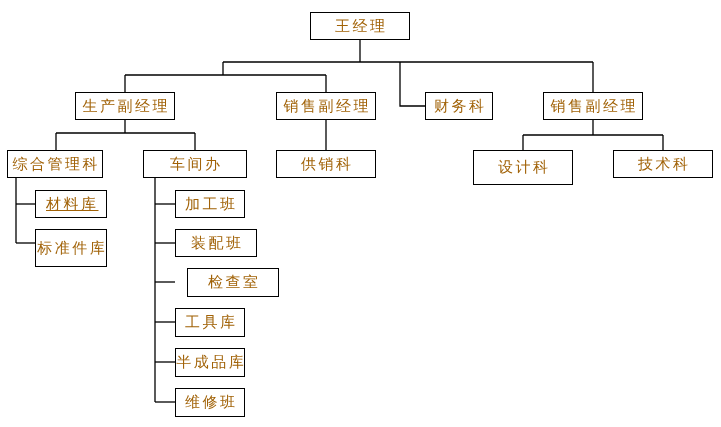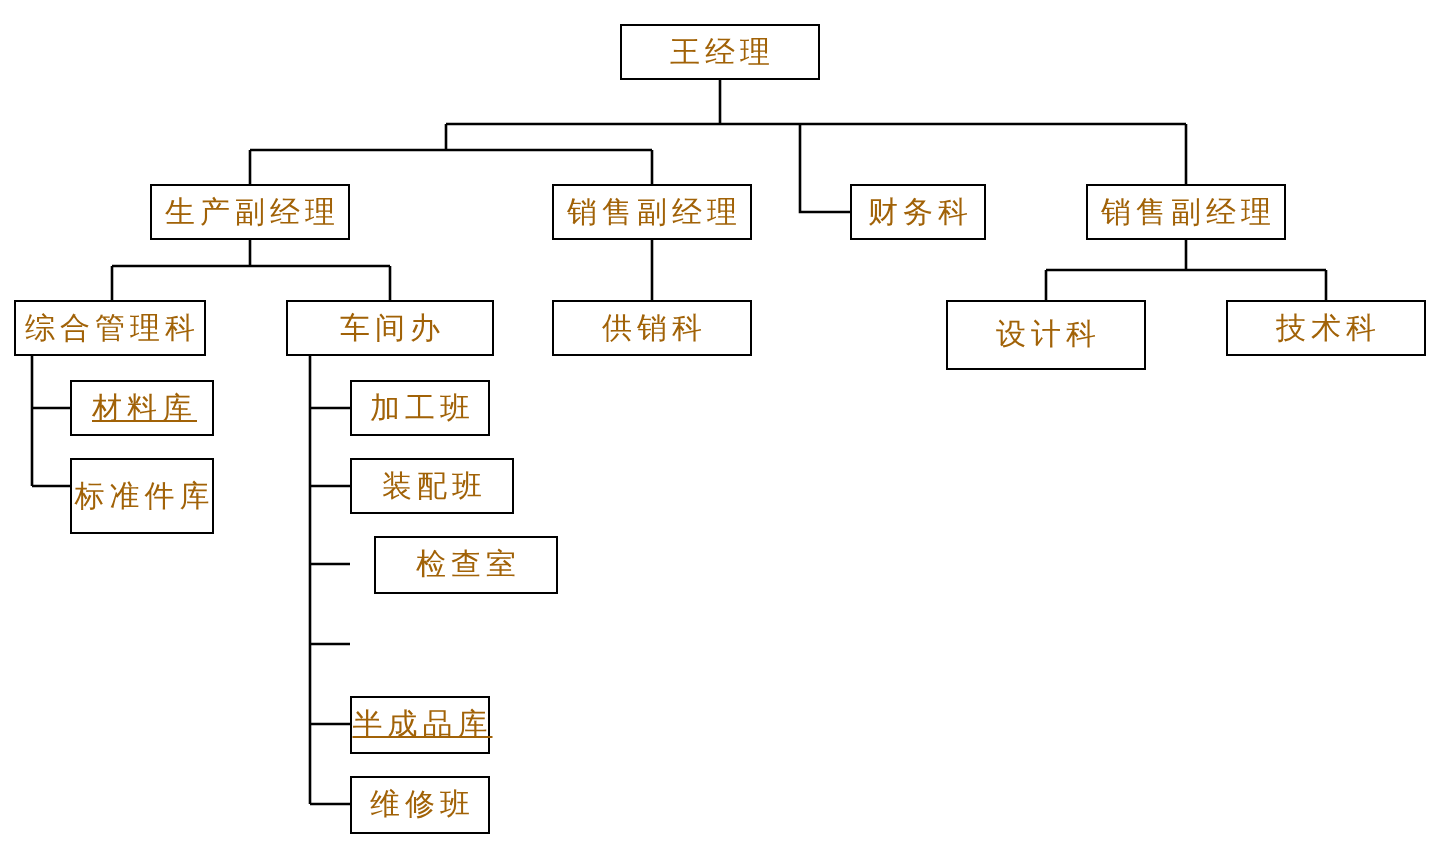--- a/index.html
+++ b/index.html
@@ -95,16 +95,17 @@
   <div class="node" style="left:276px; top:150px; width:100px; height:28px;">供销科</div>
   <div class="node" style="left:473px; top:150px; width:100px; height:35px;">设计科</div>
   <div class="node" style="left:613px; top:150px; width:100px; height:28px;">技术科</div>
 
   <div class="node" style="left:35px;  top:190px; width:72px;  height:28px;text-decoration:underline;">材料库</div>
   <div class="node" style="left:35px;  top:229px; width:72px;  height:38px;">标准件库</div>
 
   <div class="node" style="left:175px; top:190px; width:70px;  height:28px;">加工班</div>
   <div class="node" style="left:175px; top:229px; width:82px;  height:28px;text-align:center;">装配班</div>
   <div class="node" style="left:175px; top:268px; width:92px;  height:29px;margin-left:12px;">检查室</div>
-  <div class="node" style="left:175px; top:348px; width:70px;  height:29px;text-decoration:underline;">半成品库</div>
+  <div class="node" style="left:175px; top:308px; width:70px;  height:29px;">工具库</div>
+  <div class="node" style="left:175px; top:348px; width:70px;  height:29px;">半成品库</div>
   <div class="node" style="left:175px; top:388px; width:70px;  height:29px;">维修班</div>
 
 </div>
 
 </body></html>

